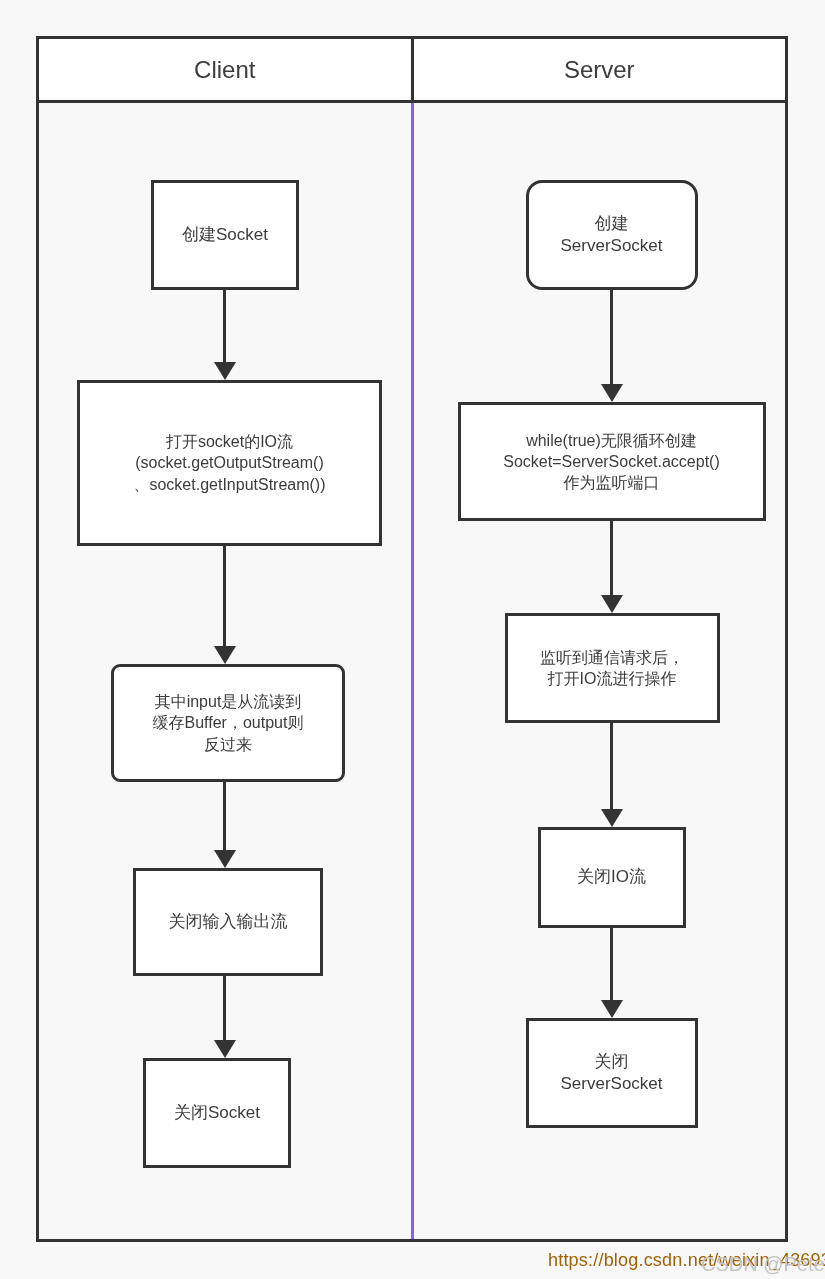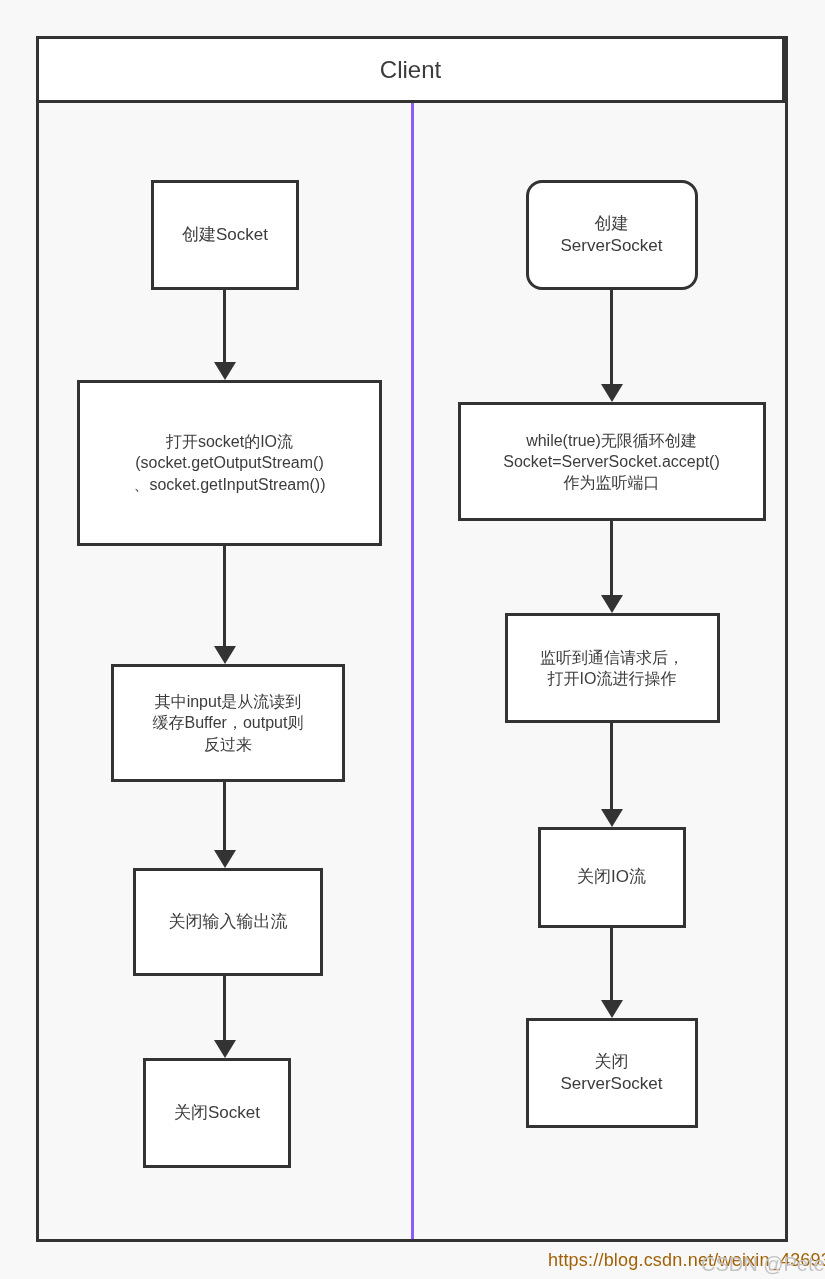--- a/index.html
+++ b/index.html
@@ -126,39 +126,40 @@
 </style>
 </head>
 <body>
 
 <div id="diagram-root">
 
   <div class="swimlanes">
 
     <div class="lane-header-row">
       <div class="lane-header left">Client</div>
+      <div class="lane-header right">Server</div>
     </div>
 
     <div class="lane-body-row">
 
       <div class="lane-body left">
 
         <div class="node f18" style="left:112px; top:77px; width:148px; height:110px;">创建Socket</div>
 
         <div class="conn" style="left:184px; top:187px; height:78px;"></div>
         <div class="arrowhead" style="left:175px; top:259px;"></div>
 
         <div class="node f17" style="left:38px; top:277px; width:305px; height:166px;">打开socket的IO流
 (socket.getOutputStream()
 、socket.getInputStream())</div>
 
         <div class="conn" style="left:184px; top:443px; height:106px;"></div>
         <div class="arrowhead" style="left:175px; top:543px;"></div>
 
-        <div class="node f17" style="left:72px; top:561px; width:234px; height:118px;">其中input是从流读到
+        <div class="node f17" style="left:72px; top:561px; width:234px; height:118px;border-radius:9px;">其中input是从流读到
 缓存Buffer，output则
 反过来</div>
 
         <div class="conn" style="left:184px; top:679px; height:74px;"></div>
         <div class="arrowhead" style="left:175px; top:747px;"></div>
 
         <div class="node f18" style="left:94px; top:765px; width:190px; height:108px;">关闭输入输出流</div>
 
         <div class="conn" style="left:184px; top:873px; height:70px;"></div>
         <div class="arrowhead" style="left:175px; top:937px;"></div>

